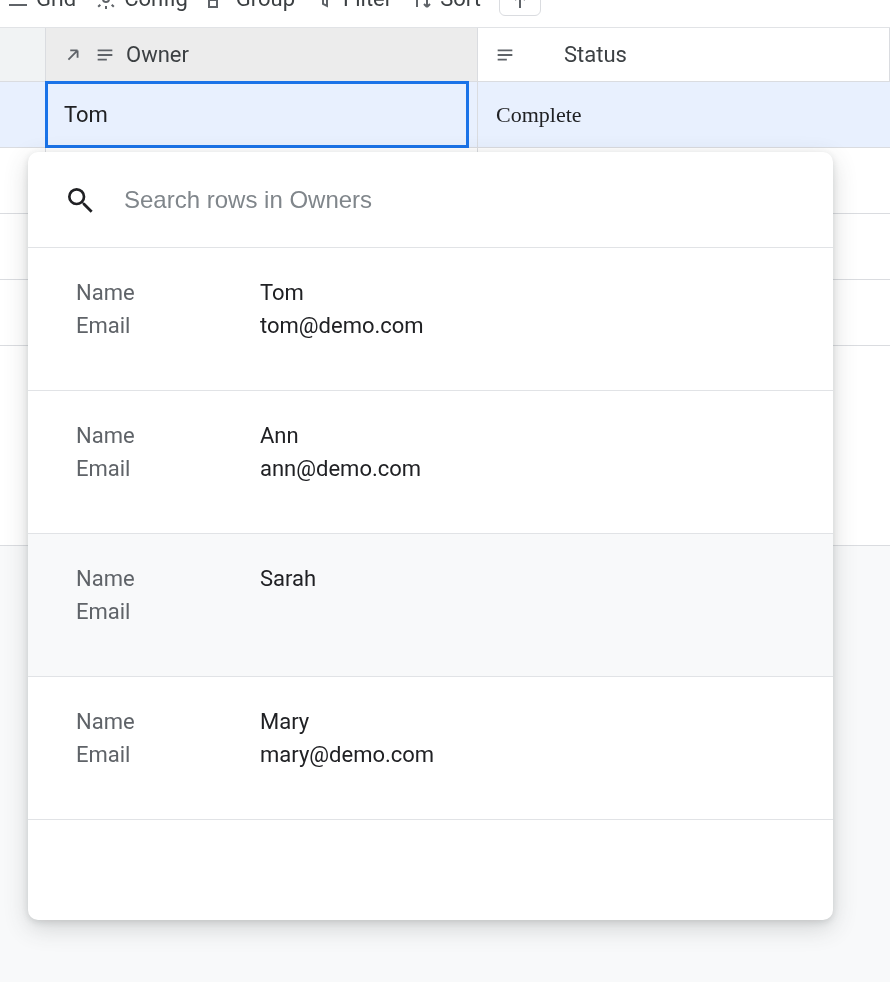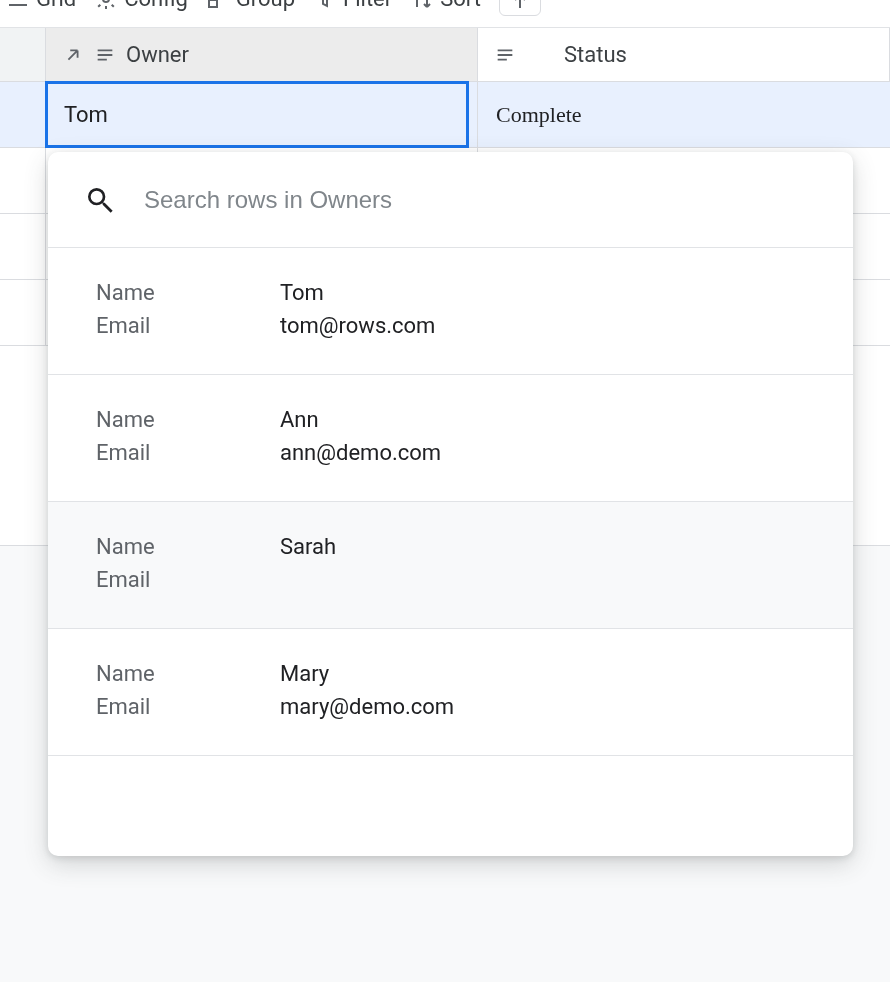--- a/index.html
+++ b/index.html
@@ -109,21 +109,21 @@
     .trailing-area {
       height: 200px;
       background: #fff;
       border-bottom: 1px solid #dadce0;
     }
 
     
     .popover {
       position: absolute;
       top: 152px;
-      left: 48px;
+      left: 28px;
       width: 805px;
       background: #fff;
       border-radius: 10px;
       box-shadow: 0 2px 6px rgba(60,64,67,.15), 0 8px 24px rgba(60,64,67,.2);
       overflow: hidden;
     }
     .search-bar {
       display: flex;
       align-items: center;
       gap: 28px;
@@ -136,21 +136,21 @@
       border: none;
       outline: none;
       font-size: 24px;
       flex: 1;
       color: #202124;
     }
     .search-bar input::placeholder { color: #80868b; }
 
     .option {
       border-bottom: 1px solid #e1e3e6;
-      padding: 24px 48px 28px;
+      padding: 24px 48px 44px;
     }
     .option.hover { background: #f8f9fa; }
     .option .kv {
       display: flex;
       align-items: baseline;
       margin: 8px 0;
     }
     .option .kv .k {
       width: 184px;
       color: #5f6368;
@@ -276,21 +276,21 @@
     <input type="text" placeholder="Search rows in Owners" style="">
   </div>
 
   <div class="option">
     <div class="kv">
       <span class="k">Name</span>
       <span class="v">Tom</span>
     </div>
     <div class="kv">
       <span class="k">Email</span>
-      <span class="v">tom@rows.com</span>
+      <span class="v">tom@demo.com</span>
     </div>
   </div>
 
   <div class="option">
     <div class="kv">
       <span class="k">Name</span>
       <span class="v">Ann</span>
     </div>
     <div class="kv">
       <span class="k">Email</span>

